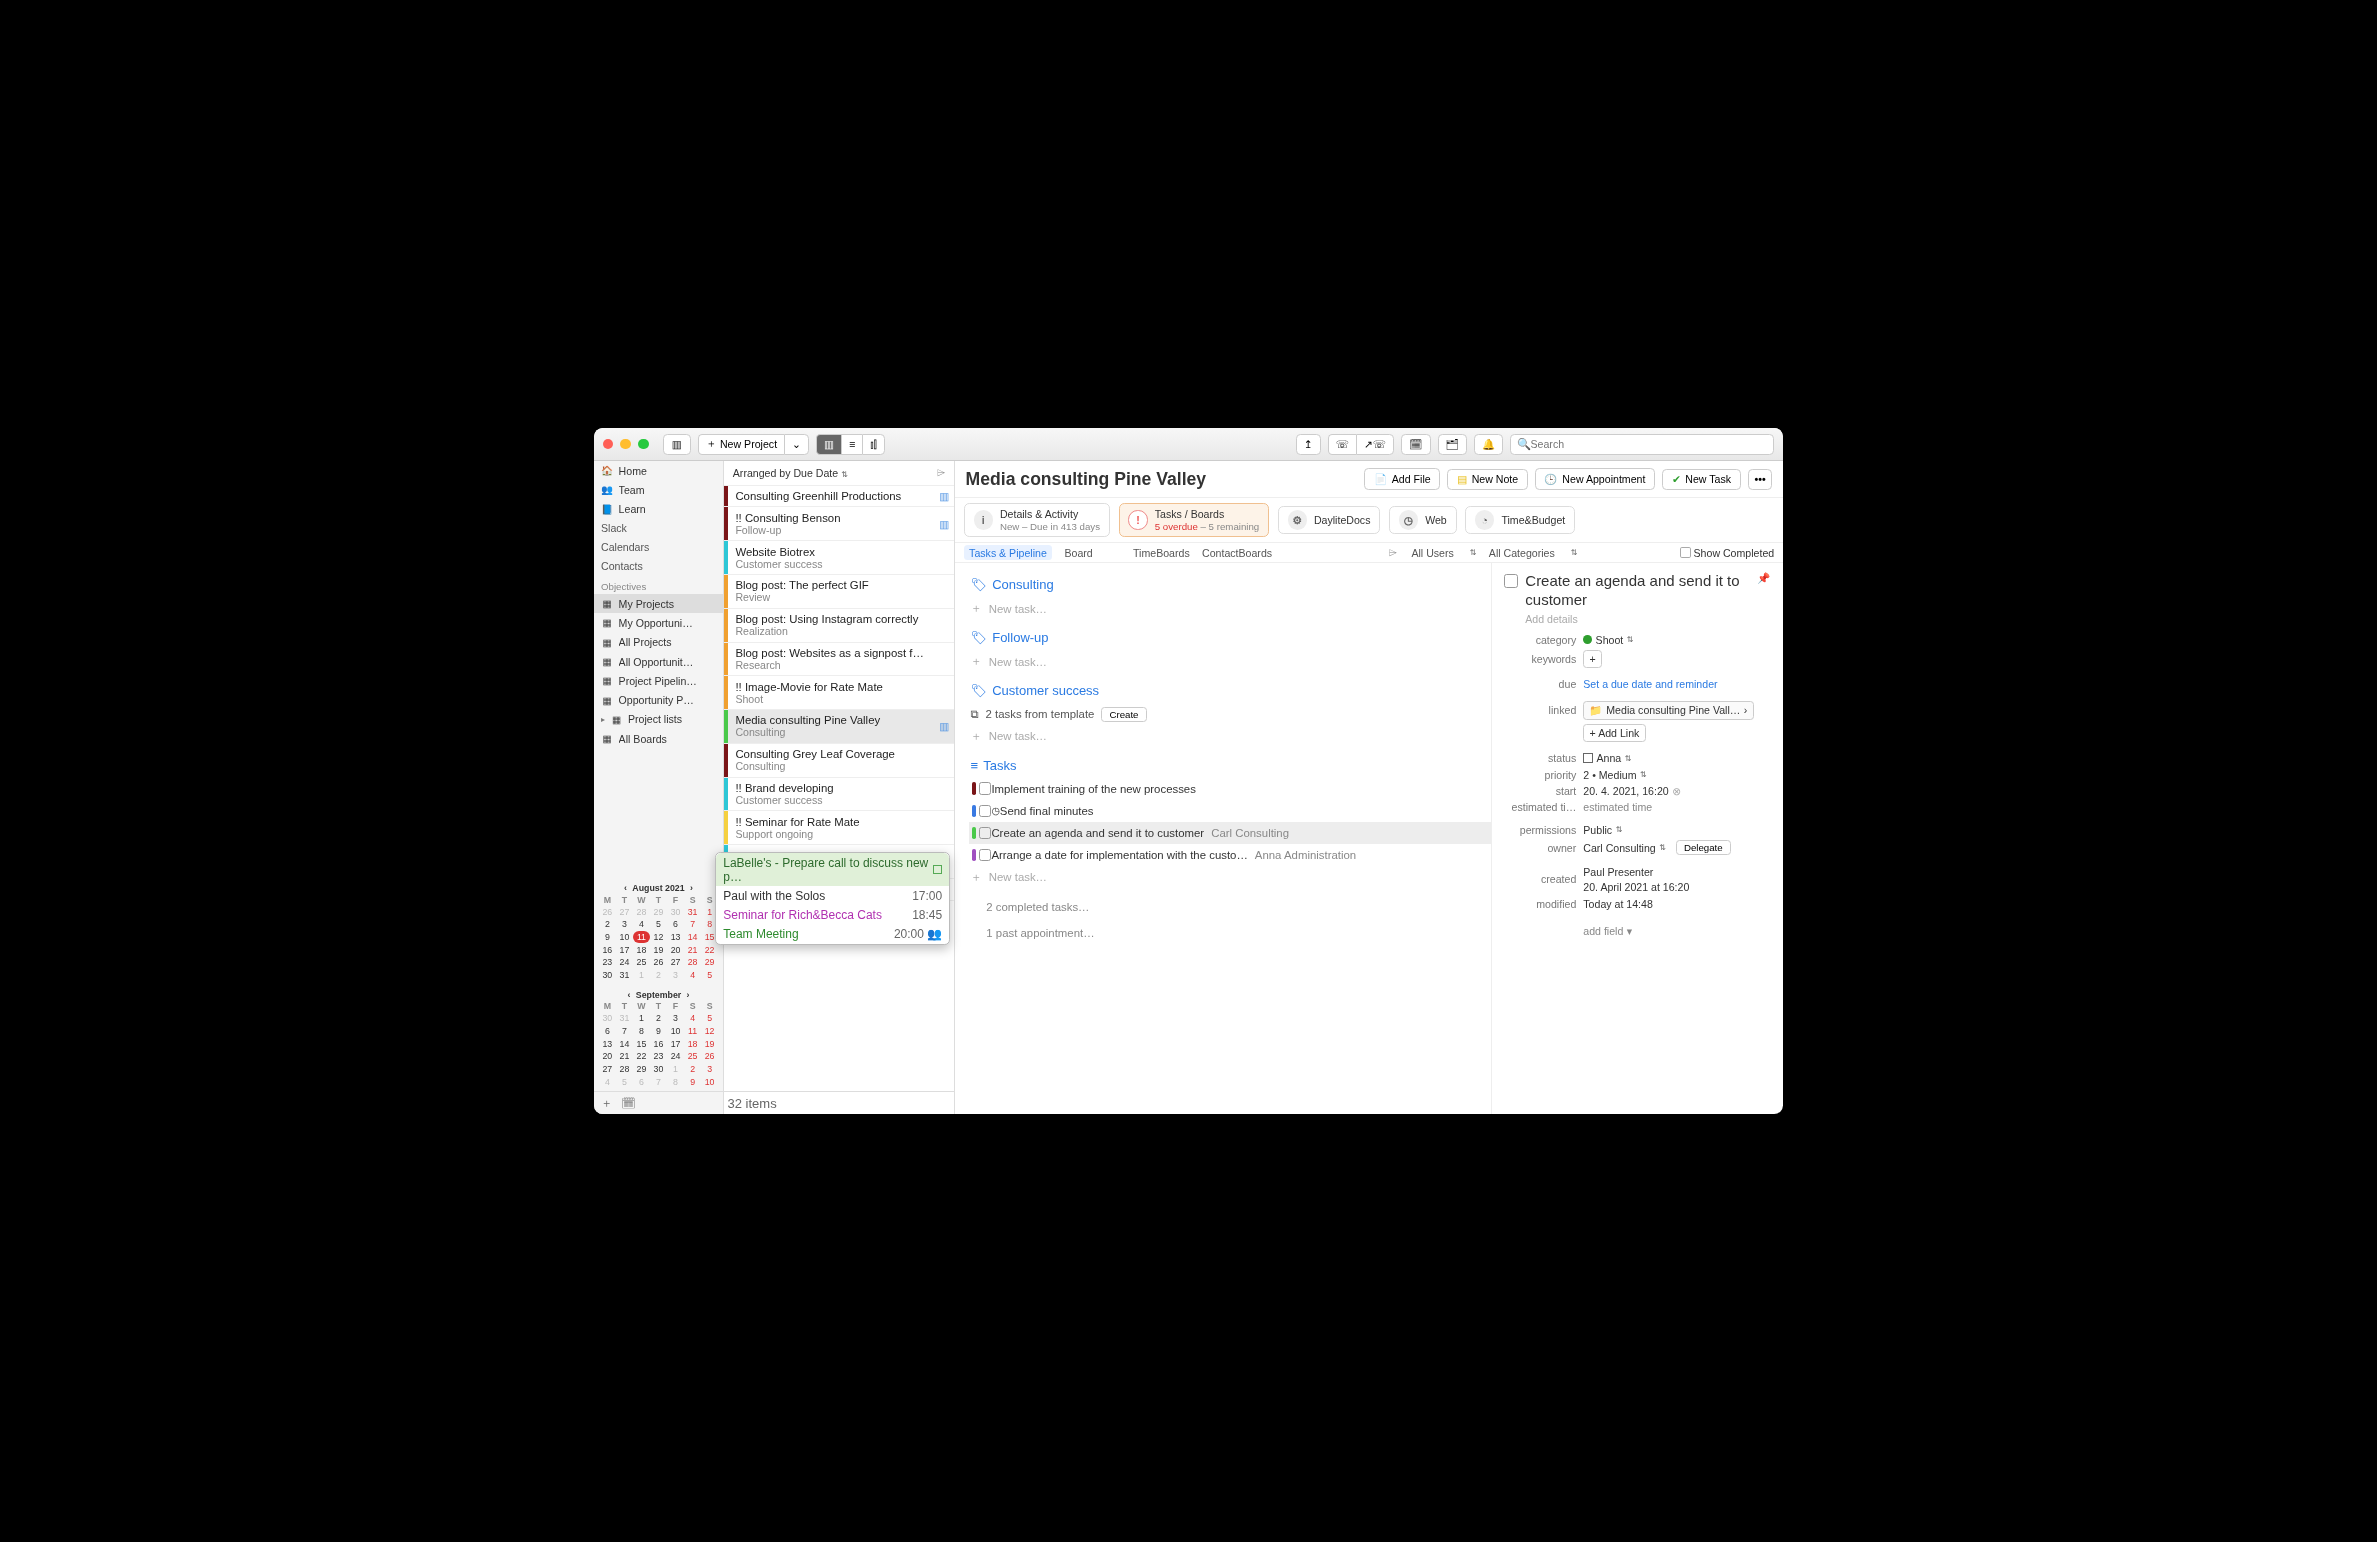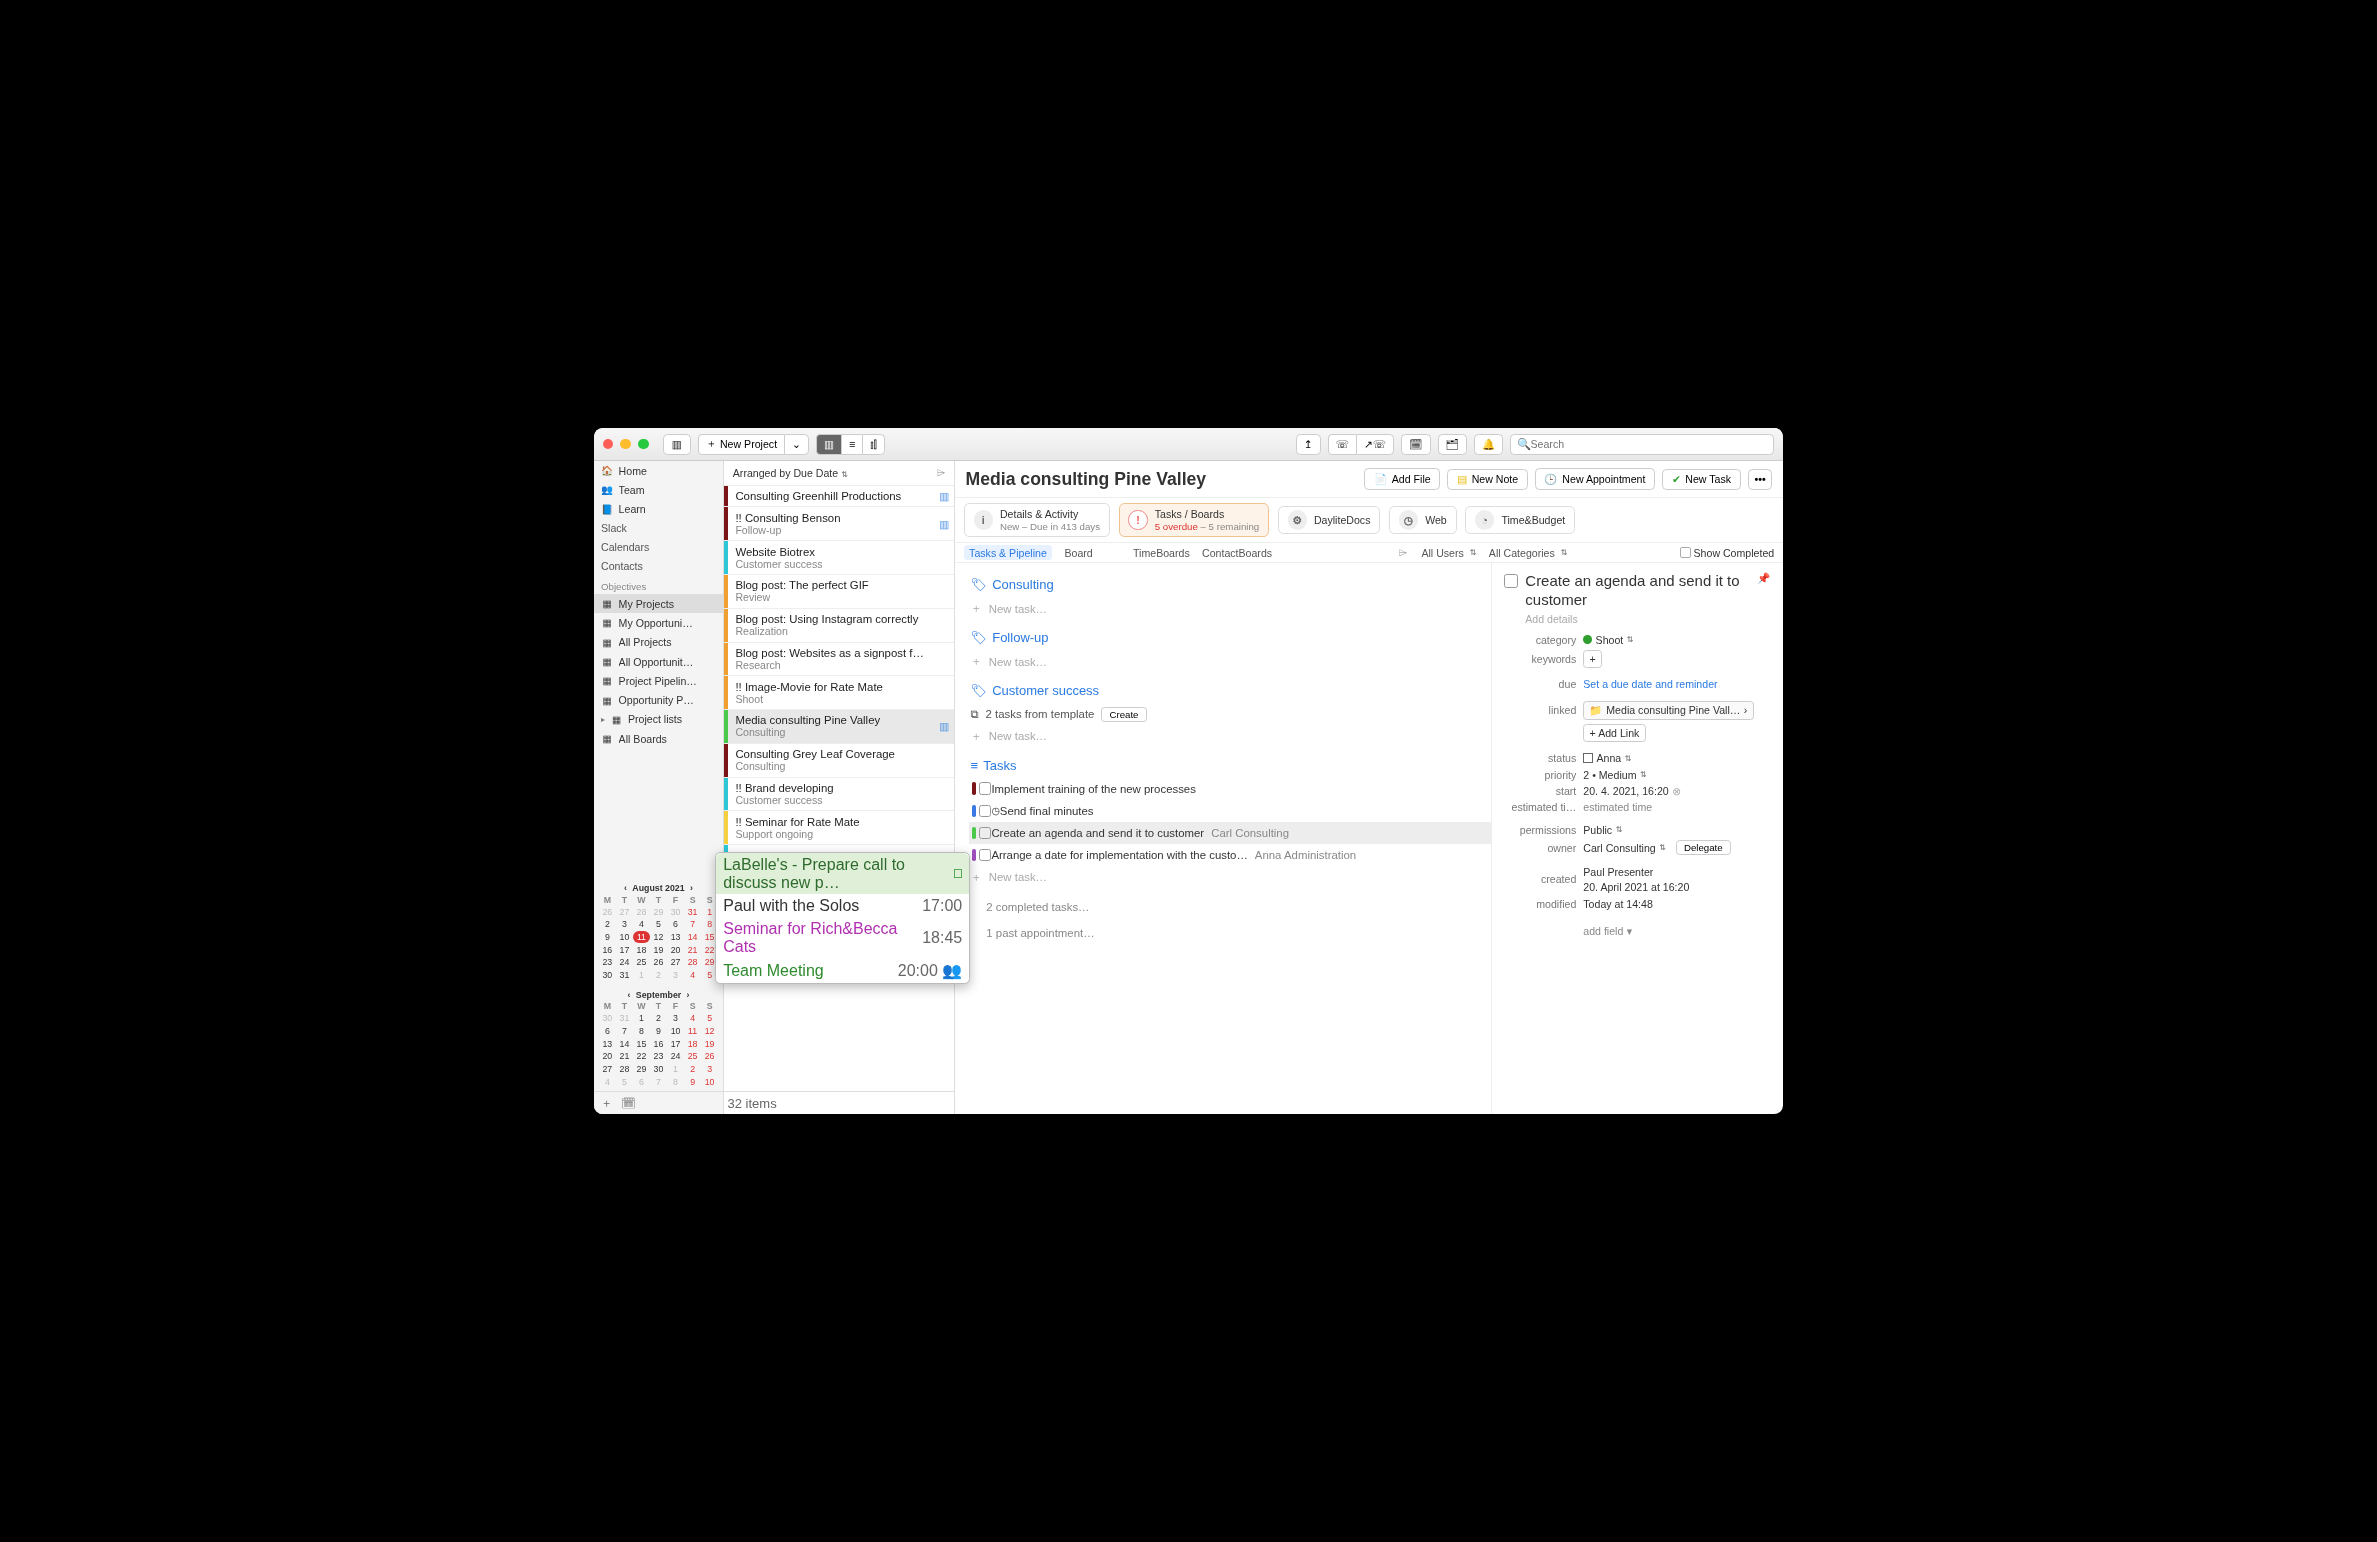--- a/index.html
+++ b/index.html
@@ -52,21 +52,21 @@
 .pitem{display:flex;align-items:stretch;border-bottom:0.9px solid #eee;cursor:pointer}
 .pitem.selected{background:#e8e8e8}
 .pbar{width:4.4px;flex-shrink:0}
 .pcontent{flex:1;padding:4.4px 7px;overflow:hidden}
 .ptitle{font-size:11.4px;color:#222;white-space:nowrap;overflow:hidden;text-overflow:ellipsis}
 .psub{font-size:10.6px;color:#888}
 .pboard{width:19.3px;display:flex;align-items:center;justify-content:center;color:#4a90e2;font-size:10.6px}
 .plist-foot{border-top:0.9px solid #ddd;padding:3.5px;color:#666;font-size:13px}
 
 
-.popover{position:absolute;left:-8.8px;top:391px;width:255px;background:#fff;border:0.9px solid #bbb;border-radius:5.3px;box-shadow:0 3.5px 10.6px rgba(0,0,0,.25);z-index:50;font-size:16px}
+.popover{position:absolute;left:-8.8px;top:391px;width:235px;background:#fff;border:0.9px solid #bbb;border-radius:5.3px;box-shadow:0 3.5px 10.6px rgba(0,0,0,.25);z-index:50;font-size:12px}
 .pop-row{display:flex;justify-content:space-between;padding:2.6px 7px;align-items:center}
 .pop-hdr{background:#e0f0d8;border-radius:5.3px 5.3px 0 0}
 
 
 .main{flex:1;display:flex;flex-direction:column;overflow:hidden}
 .m-head{display:flex;align-items:center;padding:7px 10.6px;border-bottom:0.9px solid #eee;gap:7px}
 .m-title{font-size:17.6px;font-weight:600;flex:1}
 .btn{background:#fff;border:0.9px solid #ccc;border-radius:4.4px;padding:3.5px 8.8px;font-size:10.6px;display:flex;align-items:center;gap:4.4px;cursor:pointer}
 .btn .gi{font-size:10.6px}
 .more{width:24.6px;justify-content:center;font-weight:bold}
@@ -77,21 +77,21 @@
 .mtab.active{background:#fdf3e8;border:0.9px solid #f0c090}
 .mtab .tcirc{width:19.3px;height:19.3px;border-radius:50%;background:#eee;display:flex;align-items:center;justify-content:center;font-size:10.6px;color:#666;font-weight:bold}
 .mtab.active .tcirc{background:#fff;border:0.9px solid #e88;color:#e55}
 .mtab .tlines{display:flex;flex-direction:column;line-height:1.2;font-size:10.6px}
 .mtab .tsub{color:#888;font-size:9.7px}
 .mtab .tover{color:#d33}
 
 .m-sub{display:flex;align-items:center;gap:12.3px;padding:3.5px 8.8px;border-bottom:0.9px solid #eee;font-size:10.6px}
 .m-sub .stab{cursor:pointer;color:#555}
 .m-sub .stab.active{color:#2a7ae2;background:#e8f1ff;padding:1.8px 5.3px;border-radius:3.5px}
-.m-sub .ssel{color:#555;display:flex;align-items:center;gap:6px}
+.m-sub .ssel{color:#555;display:flex;align-items:center;gap:16px}
 
 .m-body{flex:1;display:flex;overflow:hidden}
 .tasks{flex:1;overflow-y:auto;padding:8.8px 0 8.8px 5.3px}
 .tsection{margin-bottom:5.3px;border-left:3.5px solid transparent;padding-left:5.3px}
 .tsec-head{display:flex;align-items:center;gap:5.3px;color:#2a7ae2;font-size:13px;font-weight:500;padding:5.3px 1.8px}
 .tag-ic{color:#2a7ae2}
 .newtask{display:flex;align-items:center;gap:7px;color:#aaa;padding:3.5px 1.8px}
 .trow{display:flex;align-items:center;padding:4.4px 3.5px;border-bottom:0.9px solid transparent}
 .trow.selected{background:#ededed}
 .trow .cb{width:12.3px;height:12.3px;border:1.3px solid #999;border-radius:2.6px;flex-shrink:0}

